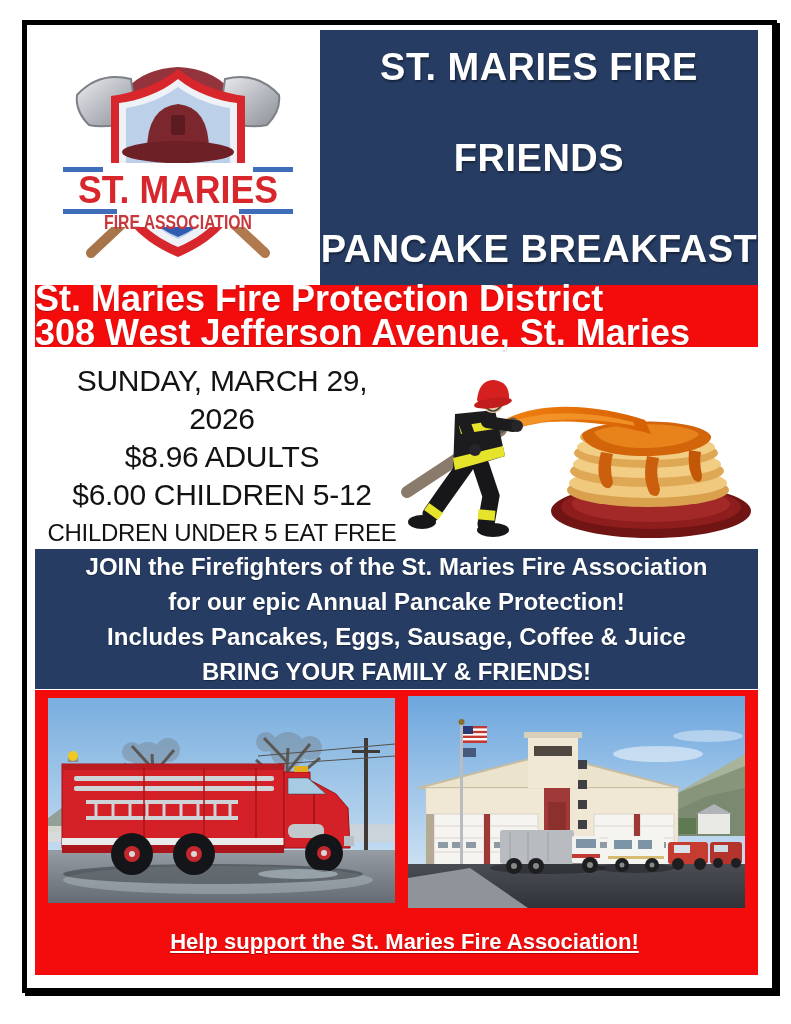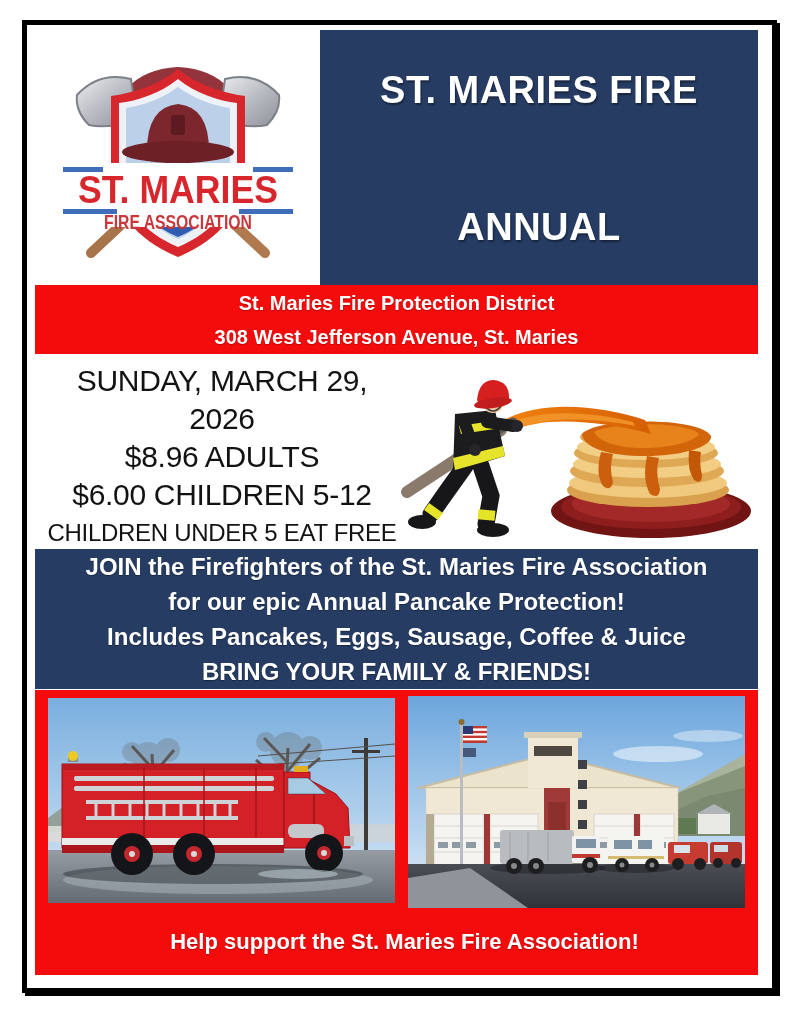--- a/index.html
+++ b/index.html
@@ -8,39 +8,39 @@
   .sheet{position:absolute;left:22px;top:20px;width:745px;height:963px;background:#fff;
          border:5px solid #000;box-shadow:3px 3px 0 #000;}
   .abs{position:absolute;}
   
   .logo-wrap{left:20px;top:8px;width:262px;height:238px;}
   .title-box{left:293px;top:5px;width:438px;height:257px;background:#263c63;color:#fff;
              display:flex;flex-direction:column;justify-content:space-around;align-items:center;
              text-align:center;font-weight:bold;font-size:38px;padding:14px 0;box-sizing:border-box;
              text-shadow:1px 2px 2px rgba(0,0,0,.4);letter-spacing:.5px;gap:45px;}
   
-  .banner{left:8px;top:260px;width:723px;height:69px;background:#f40c0c;color:#fff;
-          display:flex;flex-direction:column;justify-content:center;align-items:center;
-          font-weight:bold;font-size:20px;line-height:34px;text-shadow:0 1px 1px rgba(0,0,0,.25);}
+  .banner{left:8px;top:260px;width:723px;height:62px;background:#f40c0c;color:#fff;
+          display:flex;flex-direction:column;justify-content:center;align-items:flex-start;
+          font-weight:bold;font-size:36px;line-height:34px;text-shadow:0 1px 1px rgba(0,0,0,.25);}
   
   .details{left:15px;top:337px;width:360px;height:190px;color:#121212;font-weight:normal;
            text-align:center;font-size:30px;line-height:38px;letter-spacing:-0.3px;}
   .details .small{font-size:24px;}
   .clipart-wrap{left:362px;top:337px;width:370px;height:182px;}
   
   .join{left:8px;top:524px;width:723px;height:140px;background:#263c63;color:#fff;
         display:flex;flex-direction:column;justify-content:center;align-items:center;gap:7px;
         font-weight:bold;font-size:24px;text-shadow:0 1px 1px rgba(0,0,0,.35);}
   
   .photos{left:8px;top:665px;width:723px;height:285px;background:#f40c0c;}
   .photo{position:absolute;overflow:hidden;}
   .photo-left{left:13px;top:8px;width:347px;height:205px;}
   .photo-right{left:373px;top:6px;width:337px;height:212px;}
   .caption{position:absolute;left:16px;right:0;bottom:20px;text-align:center;color:#fff;
-           font-weight:bold;font-size:22px;text-shadow:0 1px 1px rgba(0,0,0,.3);}
+           font-weight:bold;font-size:22px;text-shadow:0 1px 1px rgba(0,0,0,.3);text-decoration:underline;}
   svg{display:block;}
 </style>
 </head>
 <body>
 
 <div class="canvas">
  <div class="sheet">
 
   <div class="abs logo-wrap">
     <svg viewBox="0 0 262 238" width="262" height="238">
@@ -68,21 +68,22 @@
       <rect x="206" y="134" width="40" height="5" fill="#3f6db9"></rect>
       <text x="131" y="170" text-anchor="middle" font-size="38" font-weight="bold" fill="#d8262d" textLength="200" lengthAdjust="spacingAndGlyphs">ST. MARIES</text>
       <rect x="16" y="176" width="54" height="5" fill="#3f6db9"></rect>
       <rect x="192" y="176" width="54" height="5" fill="#3f6db9"></rect>
       <text x="131" y="196" text-anchor="middle" font-size="20" font-weight="bold" fill="#c8373c" textLength="148" lengthAdjust="spacingAndGlyphs">FIRE ASSOCIATION</text>
     </svg>
   </div>
 
   <div class="abs title-box">
     <div>ST. MARIES FIRE</div>
-    <div>ANNUAL</div>
+    <div>FRIENDS</div>
+    <div>PANCAKE BREAKFAST</div>
   </div>
 
   <div class="abs banner">
     <div>St. Maries Fire Protection District</div>
     <div>308 West Jefferson Avenue, St. Maries</div>
   </div>
 
   <div class="abs details">
     <div>SUNDAY, MARCH 29, 2026</div>
     <div>$8.96 ADULTS</div>

